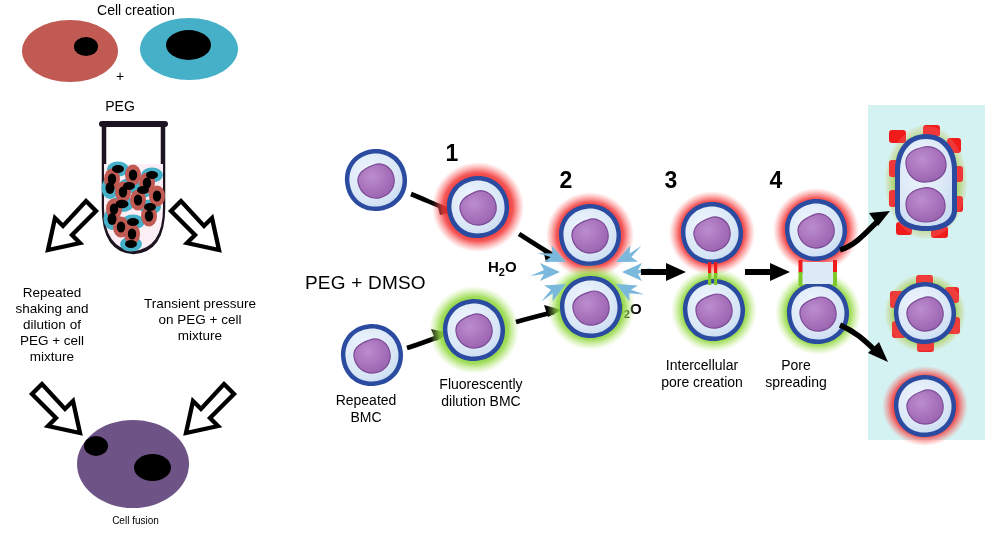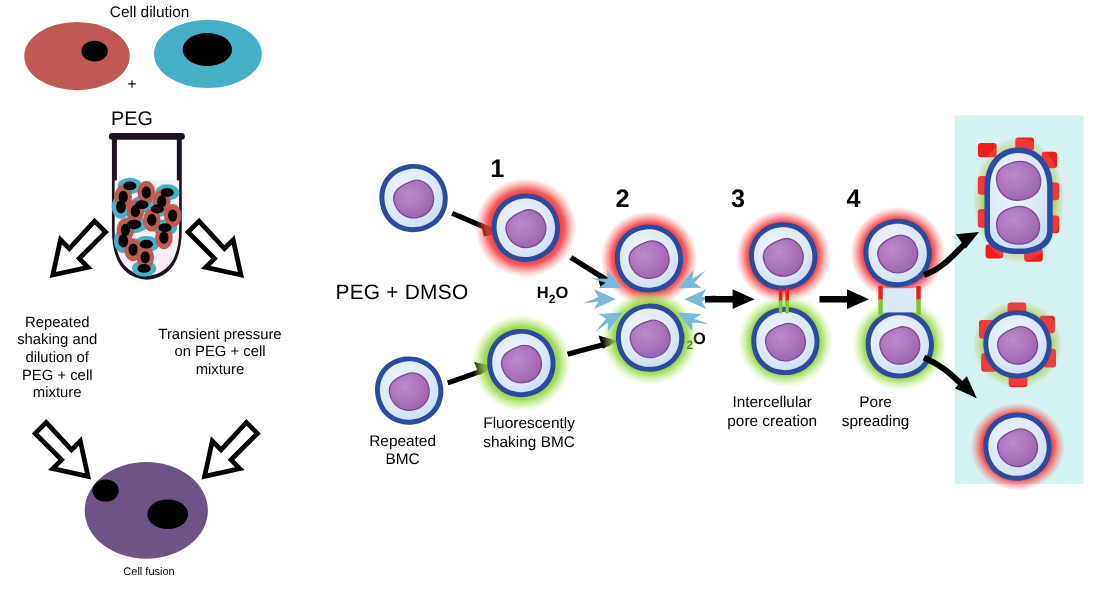--- a/index.html
+++ b/index.html
@@ -20,42 +20,42 @@
   .lbl {
     position: absolute;
     font-family: "Liberation Sans", sans-serif;
     color: #000;
     line-height: 1.18;
     white-space: pre-line;
     text-align: center;
   }
   .lbl-cellmix   { font-size: 14px; }
   .lbl-plus      { font-size: 14px; }
-  .lbl-peg       { font-size: 18px; }
+  .lbl-peg       { font-size: 14px; }
   .lbl-left-note { font-size: 13.5px; }
   .lbl-fusion    { font-size: 10px; }
   .lbl-pegdmso   { font-size: 19px; letter-spacing: .2px; }
   .lbl-step      { font-size: 23px; font-weight: bold; }
   .lbl-cap       { font-size: 14px; }
   .lbl-h2o       { font-size: 15px; font-weight: bold; color: #000000; }
   .lbl-h2o sub   { font-size: 11px; }
 
   
   .flatcell { position: absolute; border-radius: 50%; }
   .nucleus  { position: absolute; border-radius: 50%; background: #000; }
 
   
   svg.overlay { position: absolute; left:0; top:0; width:1007px; height:540px; overflow: visible; }
 </style>
 </head>
 <body>
 
 <div class="stage">
 
-  <div class="lbl lbl-cellmix" style="left:66px; top:2px; width:140px;">Cell dilution</div>
+  <div class="lbl lbl-cellmix" style="left:66px; top:2px; width:140px;">Cell creation</div>
 
   <div class="flatcell" style="left:22px; top:20px; width:96px; height:62px; background:#c15a53;">
     <div class="nucleus" style="left:52px; top:17px; width:24px; height:19px;"></div>
   </div>
 
   <div class="flatcell" style="left:140px; top:18px; width:98px; height:62px; background:#45b0c8;">
     <div class="nucleus" style="left:26px; top:12px; width:45px; height:30px;"></div>
   </div>
 
   <div class="lbl lbl-plus" style="left:100px; top:68px; width:40px;">+</div>
@@ -158,32 +158,32 @@
 on PEG + cell
 mixture</div>
 
   <div class="flatcell" style="left:77px; top:420px; width:112px; height:88px; background:#6d5386;">
     <div class="nucleus" style="left:7px; top:16px; width:24px; height:20px;"></div>
     <div class="nucleus" style="left:57px; top:34px; width:37px; height:27px;"></div>
   </div>
 
   <div class="lbl lbl-fusion" style="left:83px; top:515px; width:105px;">Cell fusion</div>
 
-  <div class="lbl lbl-pegdmso" style="left:305px; top:256px; width:150px; text-align:left;">PEG + DMSO</div>
+  <div class="lbl lbl-pegdmso" style="left:305px; top:272px; width:150px; text-align:left;">PEG + DMSO</div>
 
   <div class="lbl lbl-step" style="left:438px; top:140px; width:28px;">1</div>
   <div class="lbl lbl-step" style="left:552px; top:167px; width:28px;">2</div>
   <div class="lbl lbl-step" style="left:657px; top:167px; width:28px;">3</div>
   <div class="lbl lbl-step" style="left:762px; top:167px; width:28px;">4</div>
   <div class="lbl lbl-step" style="left:876px; top:108px; width:28px; text-align:left;">5</div>
 
   <div class="lbl lbl-cap" style="left:318px; top:392px; width:96px;">Repeated
 BMC</div>
   <div class="lbl lbl-cap" style="left:419px; top:376px; width:124px;">Fluorescently
-shaking BMC</div>
+dilution BMC</div>
   <div class="lbl lbl-cap" style="left:641px; top:357px; width:122px;">Intercellular
 pore creation</div>
   <div class="lbl lbl-cap" style="left:754px; top:357px; width:84px;">Pore
 spreading</div>
 
   <div class="lbl lbl-h2o" style="left:488px; top:258px; width:46px; text-align:left;"><span>H</span><sub>2</sub><span>O</span></div>
 
   <div class="lbl lbl-h2o" style="left:613px; top:300px; width:46px; text-align:left;"><span>H</span><sub>2</sub><span>O</span></div>
 
   <svg class="overlay" viewBox="0 0 1007 540">

